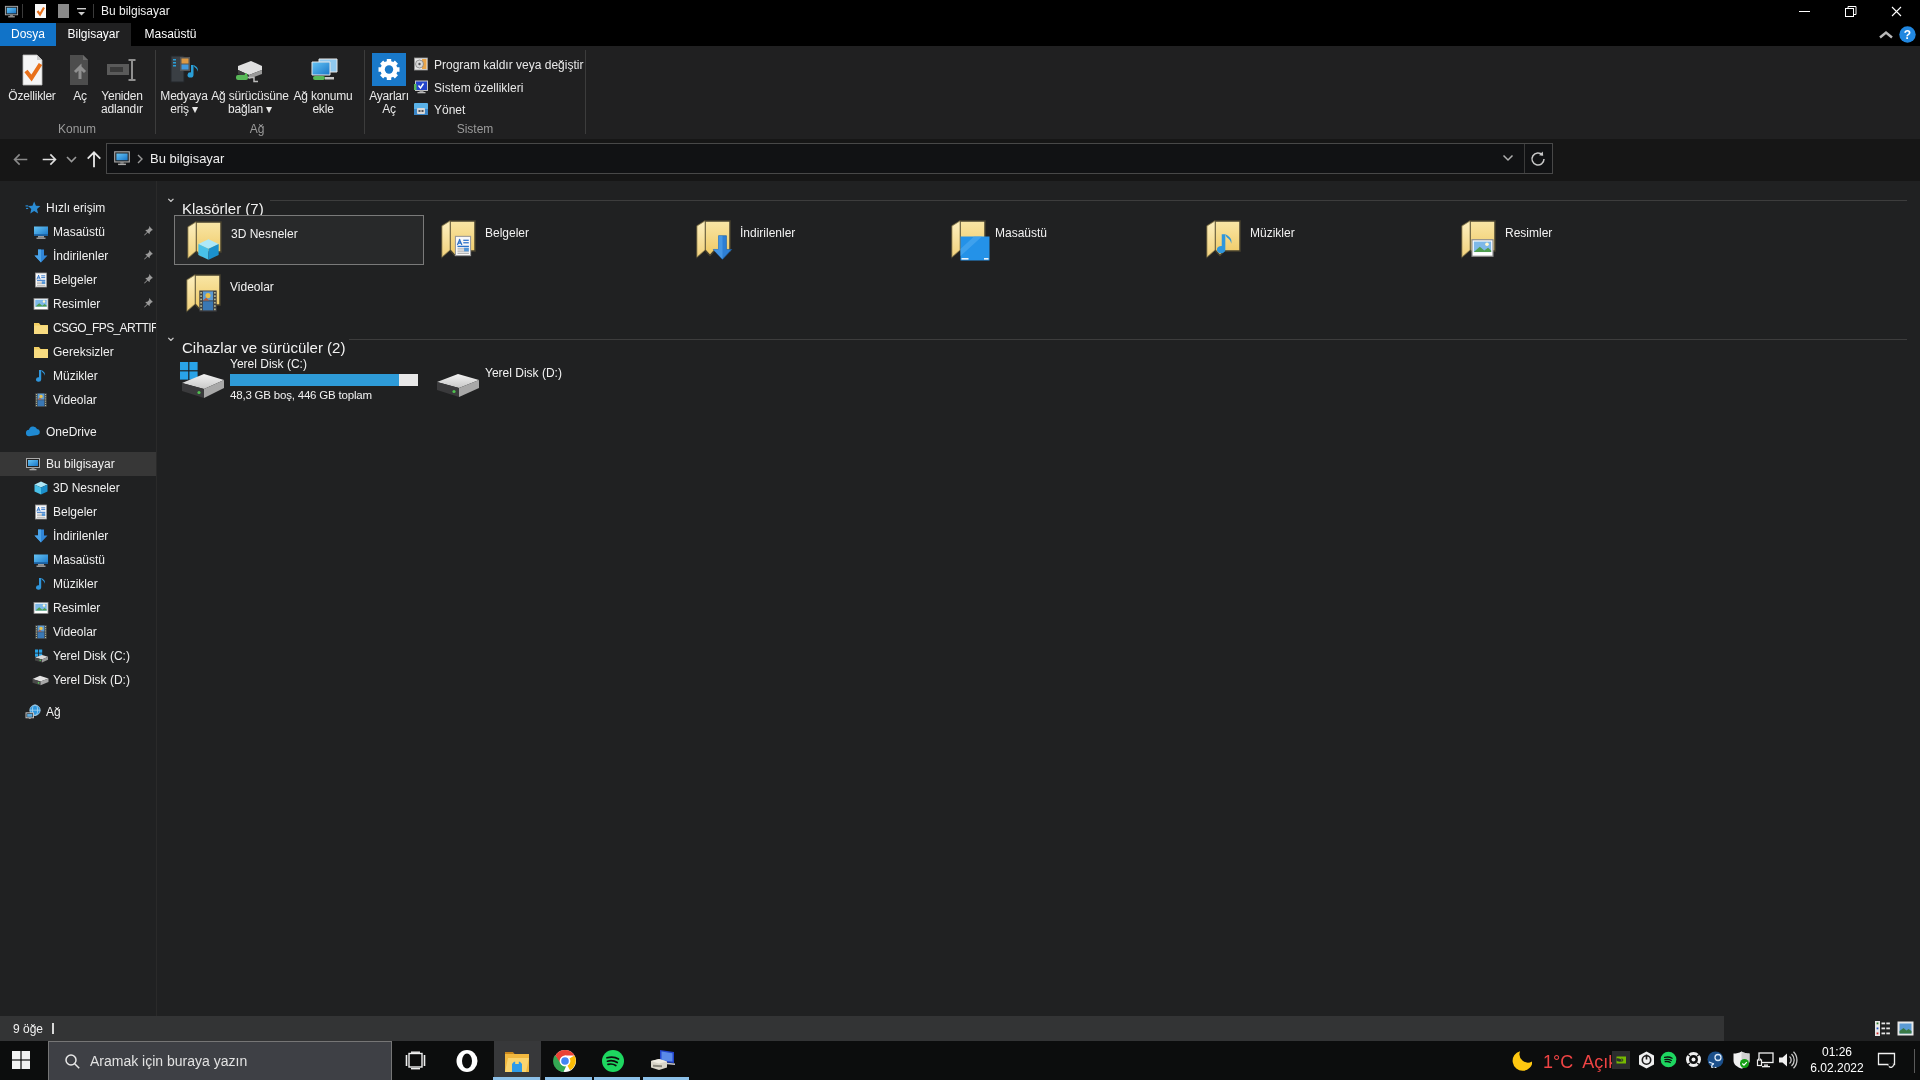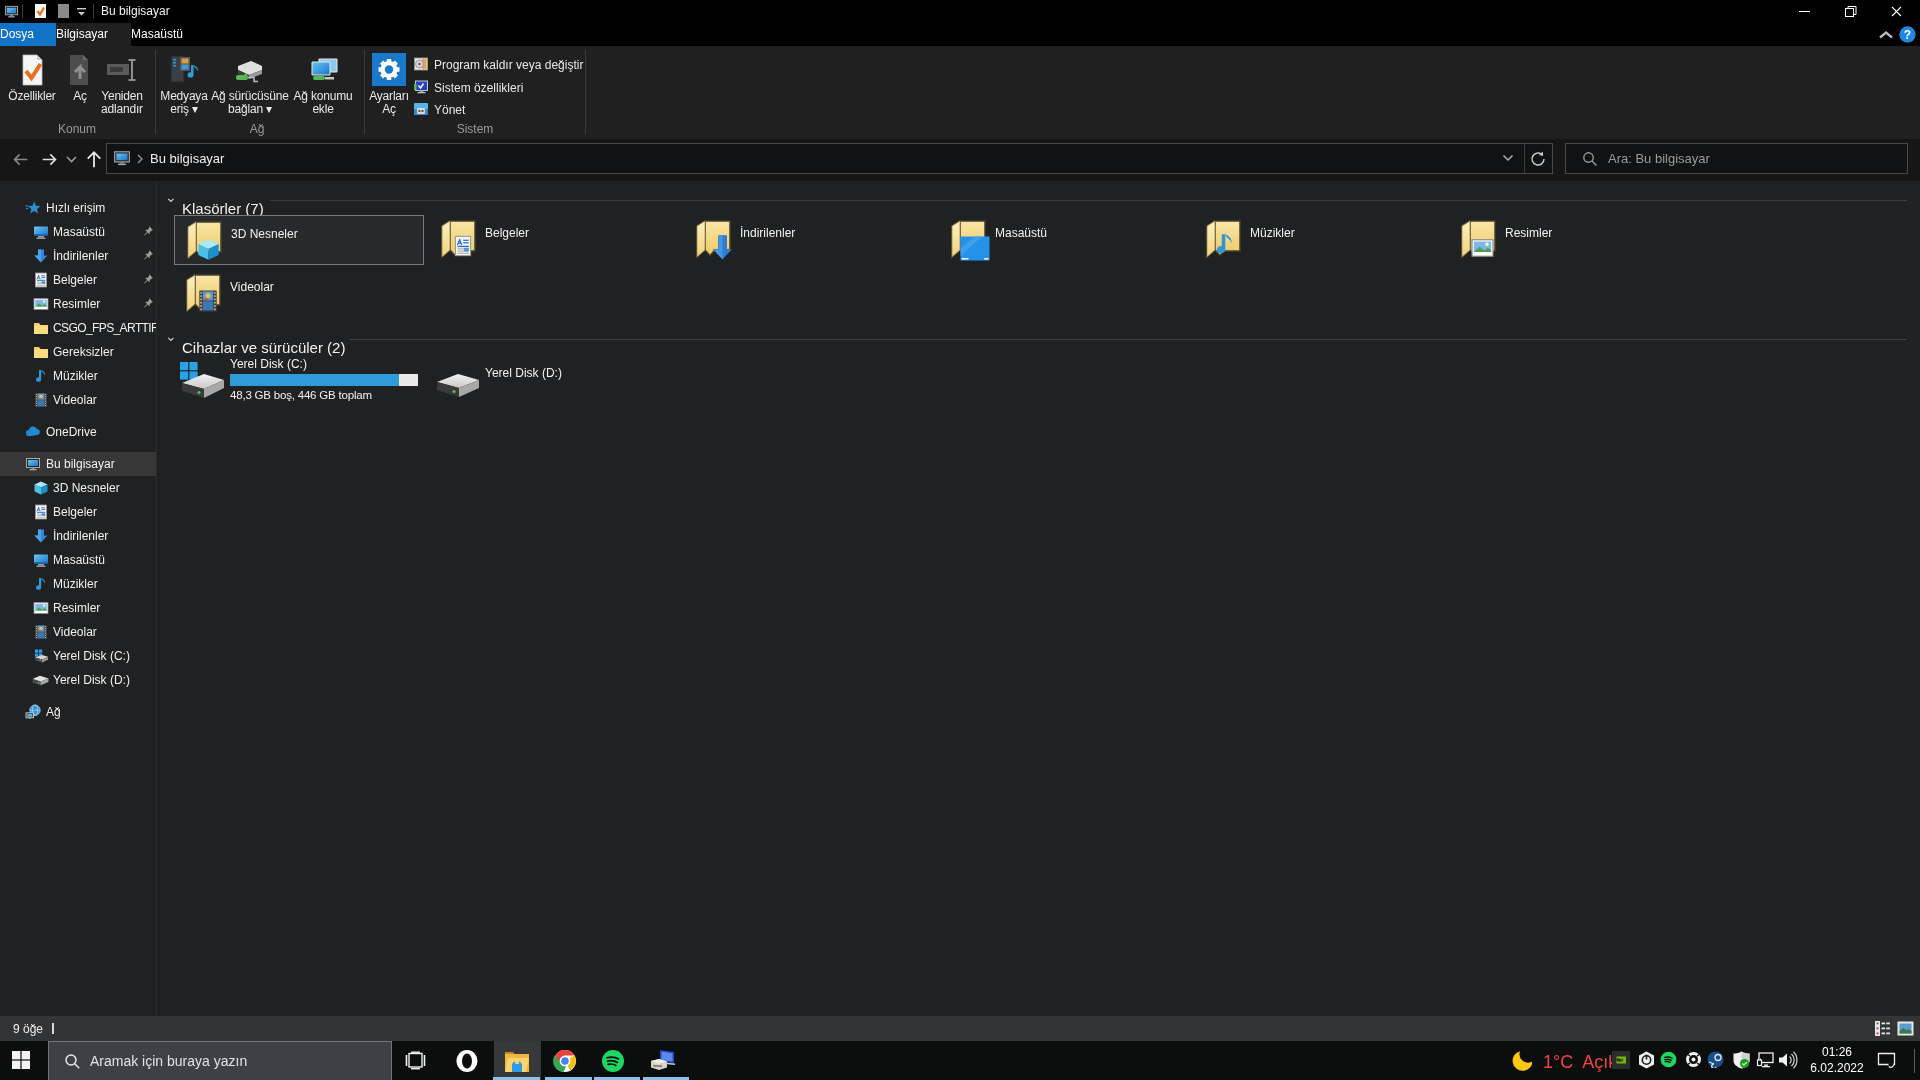--- a/index.html
+++ b/index.html
@@ -7,21 +7,21 @@
   font-family:"Liberation Sans", sans-serif; }
 .abs { position:absolute; }
 #stage { position:relative; width:1920px; height:1080px; }
 
 
 #titlebar { position:absolute; left:0; top:0; width:1920px; height:23px; background:#000; color:#eee; }
 #titlebar .ttl { position:absolute; left:101px; top:4px; font-size:12px; color:#f0f0f0; }
 
 
 #tabsrow { position:absolute; left:0; top:23px; width:1920px; height:23px; background:#000; }
-.tab { position:absolute; top:0; height:23px; line-height:23px; font-size:12px; color:#fff; }
+.tab { position:absolute; top:0; height:23px; line-height:23px; text-align:center; font-size:12px; color:#fff; }
 #tab-dosya { left:0; width:56px; background:#1173c8; }
 #tab-bilgisayar { left:56px; width:75px; background:#202021; }
 #tab-gorunum { left:131px; width:79px; background:#000; }
 
 
 #ribbon { position:absolute; left:0; top:46px; width:1920px; height:93px; background:#202021; }
 .rsep { position:absolute; top:4px; width:1px; height:84px; background:#3c3c3c; }
 .rbtn { position:absolute; top:0; width:110px; text-align:center; color:#e8e8e8; font-size:12px; line-height:13px; white-space:nowrap; letter-spacing:-0.2px; }
 .rbtn .ic { display:block; margin:7px auto 3px auto; width:34px; height:34px; }
 .rlabel { position:absolute; bottom:3px; font-size:12px; color:#9a9a9a; text-align:center; }
@@ -42,21 +42,21 @@
 #content { position:absolute; left:158px; top:0; width:1762px; height:835px; }
 .gheader { position:absolute; font-size:15px; color:#f2f2f2; white-space:nowrap;margin-top:8px; }
 .gline { position:absolute; height:1px; background:#3d3d3d; }
 .chev { color:#c8c8c8; }
 .tile { position:absolute; width:250px; height:50px; }
 .tile.sel { background:#28292a; border:1px solid #7a7a7a; }
 .tile .lbl { position:absolute; left:56px; top:11px; font-size:12px; color:#f2f2f2; }
 .tile .ticon { position:absolute; left:10px; top:5px; width:40px; height:40px; }
 
 
-#statusbar { position:absolute; left:0; top:1016px; width:1920px; height:25px; background:#333435; color:#f0f0f0; font-size:12px; }
+#statusbar { position:absolute; left:0; top:1016px; width:1724px; height:25px; background:#333435; color:#f0f0f0; font-size:12px; }
 
 
 #taskbar { position:absolute; left:0; top:1041px; width:1920px; height:39px; background:#0c0d0d; }
 #tsearch { position:absolute; left:48px; top:0px; width:344px; height:39px; background:#3e4045; border:1px solid #767676; border-bottom:none; }
 .underline { position:absolute; top:36px; height:3px; background:#8cc0e8; }
 #clock { position:absolute; left:1806px; top:3px; width:62px; text-align:center; color:#fff; font-size:12px; line-height:16px; }
 </style>
 </head>
 <body>
 <svg width="0" height="0" style="position:absolute">
@@ -366,27 +366,20 @@
       </svg>
       <div class="abs" style="left:43px;top:7px;font-size:13px;color:#f0f0f0">Bu bilgisayar</div>
       <svg class="abs" style="left:1395px;top:10px" width="12" height="9" viewBox="0 0 11 9">
         <path d="M1,1.5 l4.5,4.5 L10,1.5" stroke="#b0b0b0" stroke-width="1.5" fill="none"></path>
       </svg>
       <div class="abs" style="left:1417px;top:0;width:1px;height:29px;background:#3a3a3a"></div>
       <svg class="abs" style="left:1422px;top:6px" width="17" height="17" viewBox="0 0 17 17">
         <path d="M13.5,5 a6,6 0 1 0 1.5,4" stroke="#c8c8c8" stroke-width="1.5" fill="none"></path>
         <path d="M13.8,1.5 l0.4,4.3 -4.2,-0.6z" fill="#c8c8c8"></path>
       </svg>
-    </div>
-    <div id="searchbox">
-      <svg class="abs" style="left:16px;top:7px" width="16" height="16" viewBox="0 0 16 16">
-        <circle cx="6.5" cy="6.5" r="4.7" stroke="#9a9a9a" stroke-width="1.4" fill="none"></circle>
-        <path d="M10,10 l4.5,4.5" stroke="#9a9a9a" stroke-width="1.4"></path>
-      </svg>
-      <div class="abs" style="left:42px;top:7px;font-size:13px;color:#9a9a9a">Ara: Bu bilgisayar</div>
     </div>
   </div>
   <div id="main">
     <div id="sidebar">
       <div class="srow" style="top:15px"><svg style="left:25px" width="17" height="17" viewBox="0 0 16 16">
             <use href="#star16"></use>
           </svg><span style="margin-left:46px">Hızlı erişim</span></div>
       <div class="srow" style="top:39px"><svg style="left:33px" width="16" height="16" viewBox="0 0 16 16">
             <use href="#mon16"></use>
           </svg><span style="margin-left:53px">Masaüstü</span><svg class="pin" width="11" height="11" viewBox="0 0 10 10">

